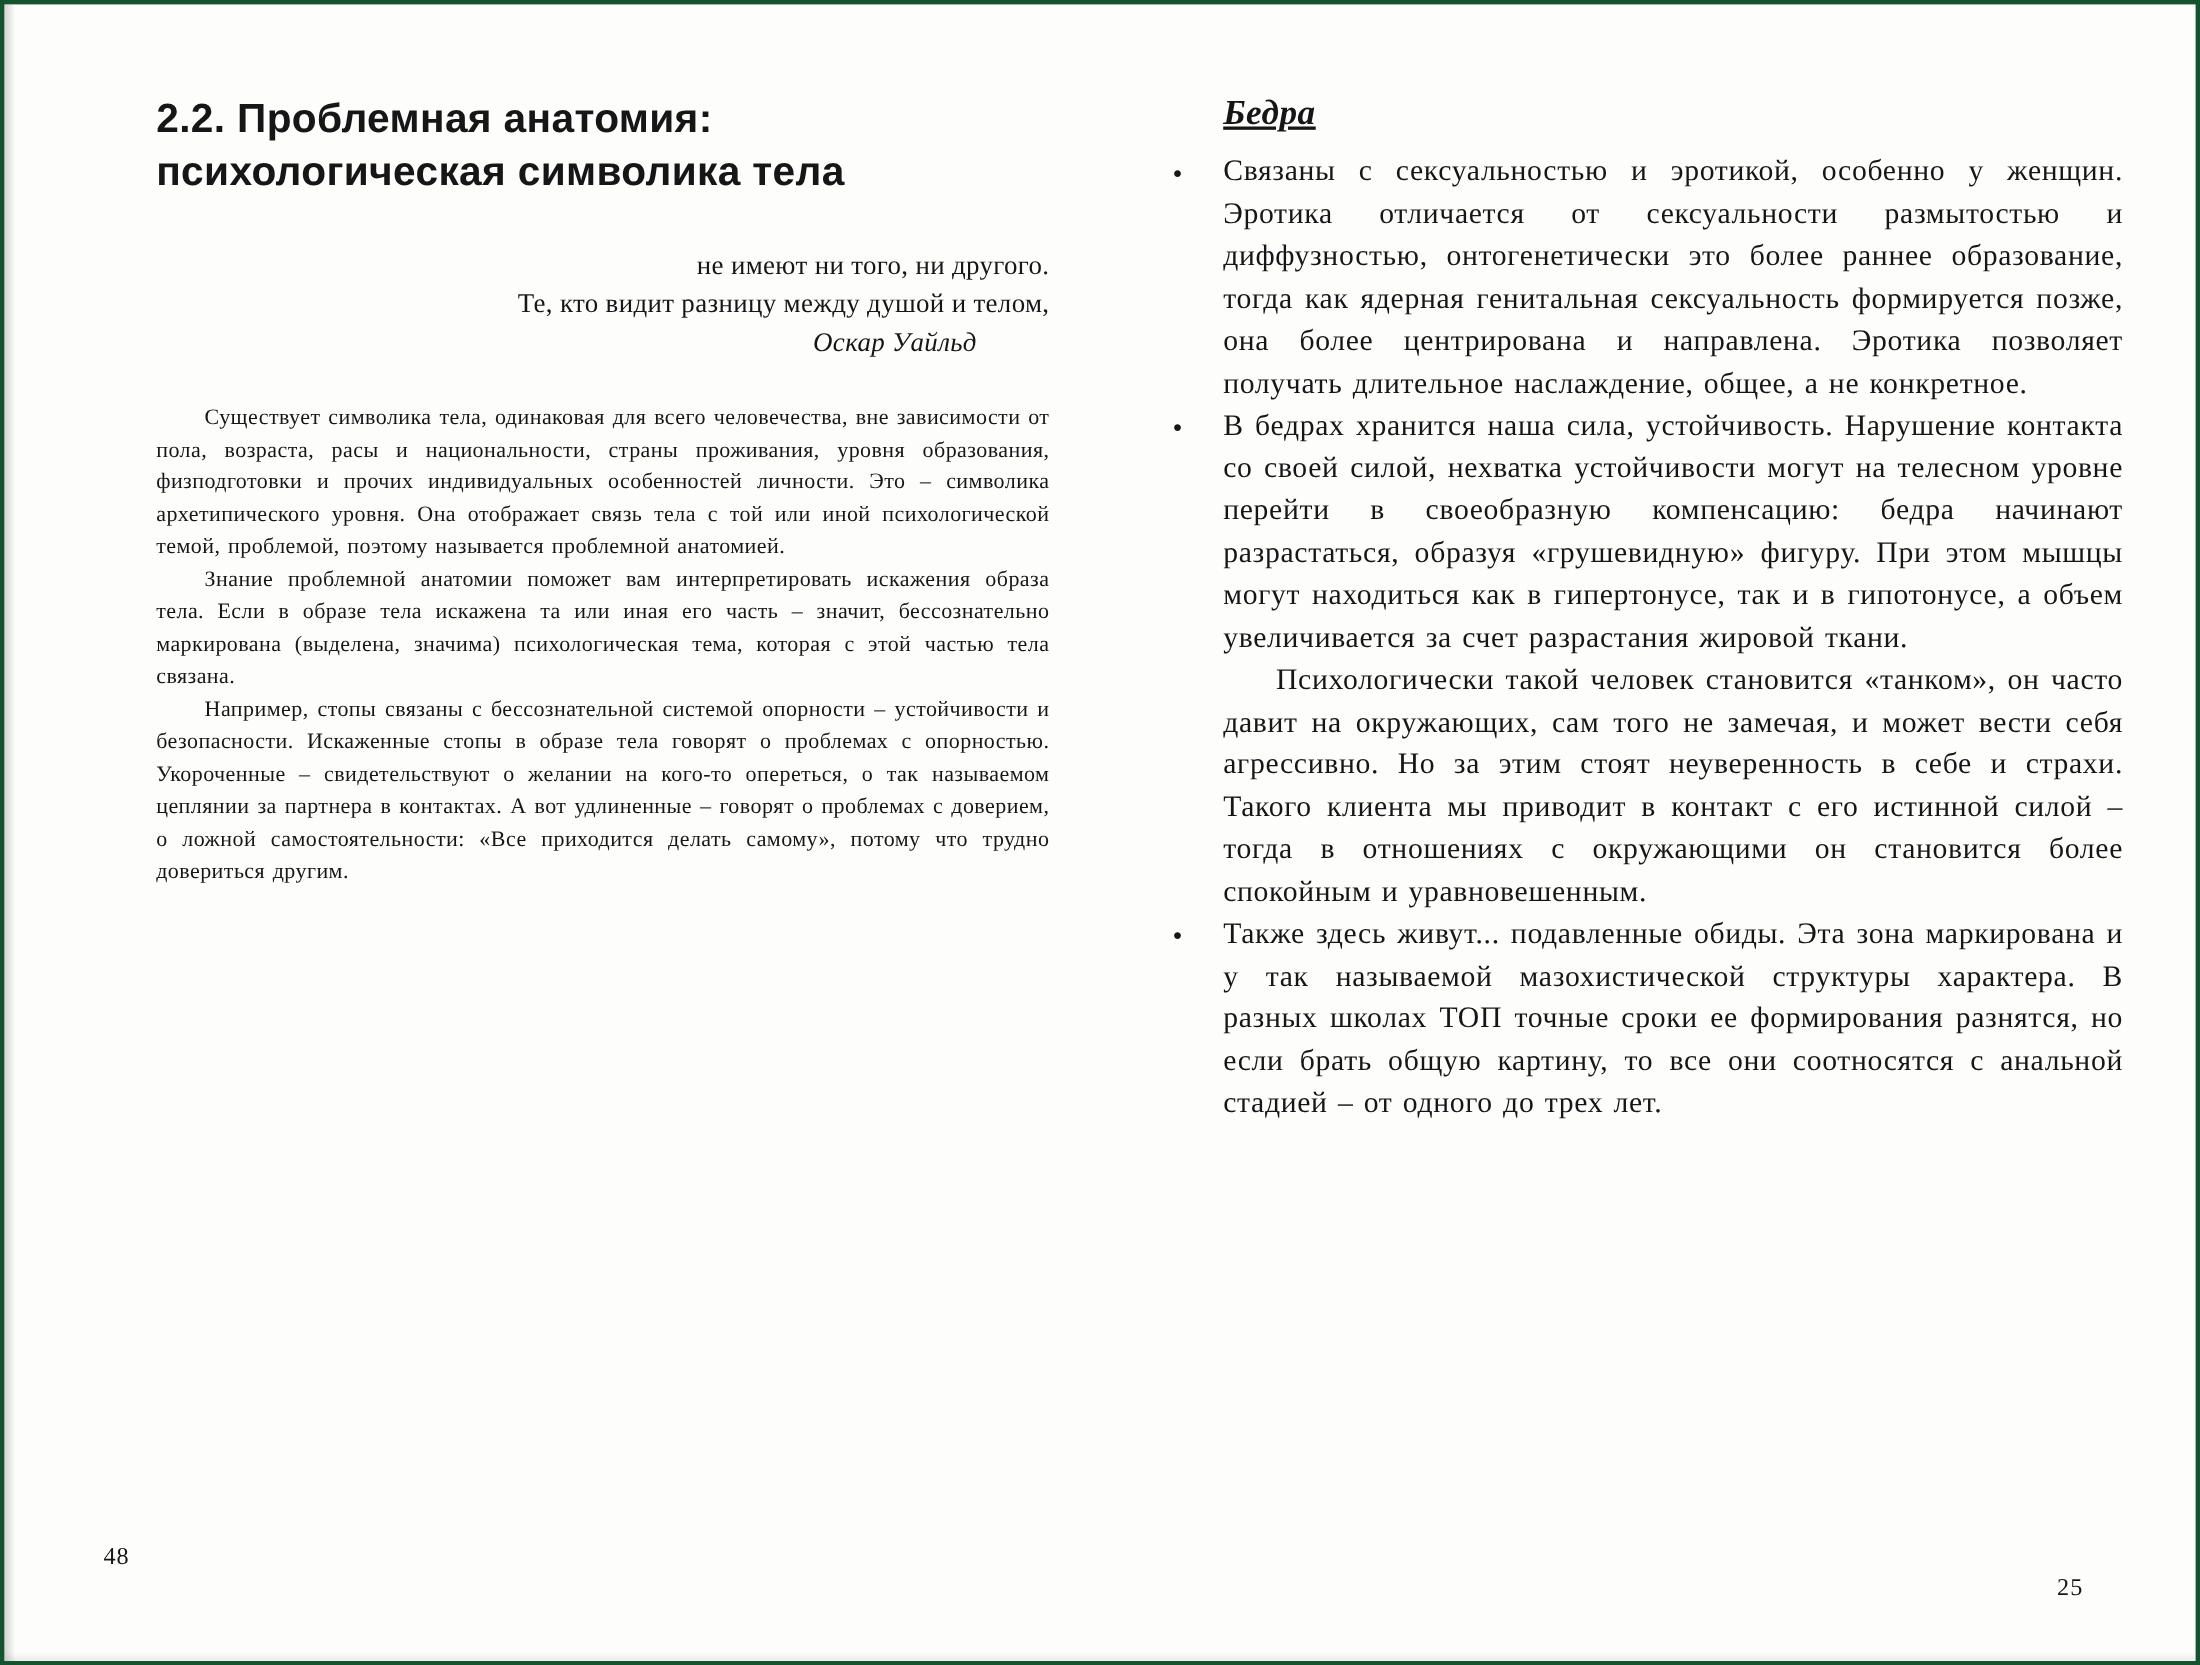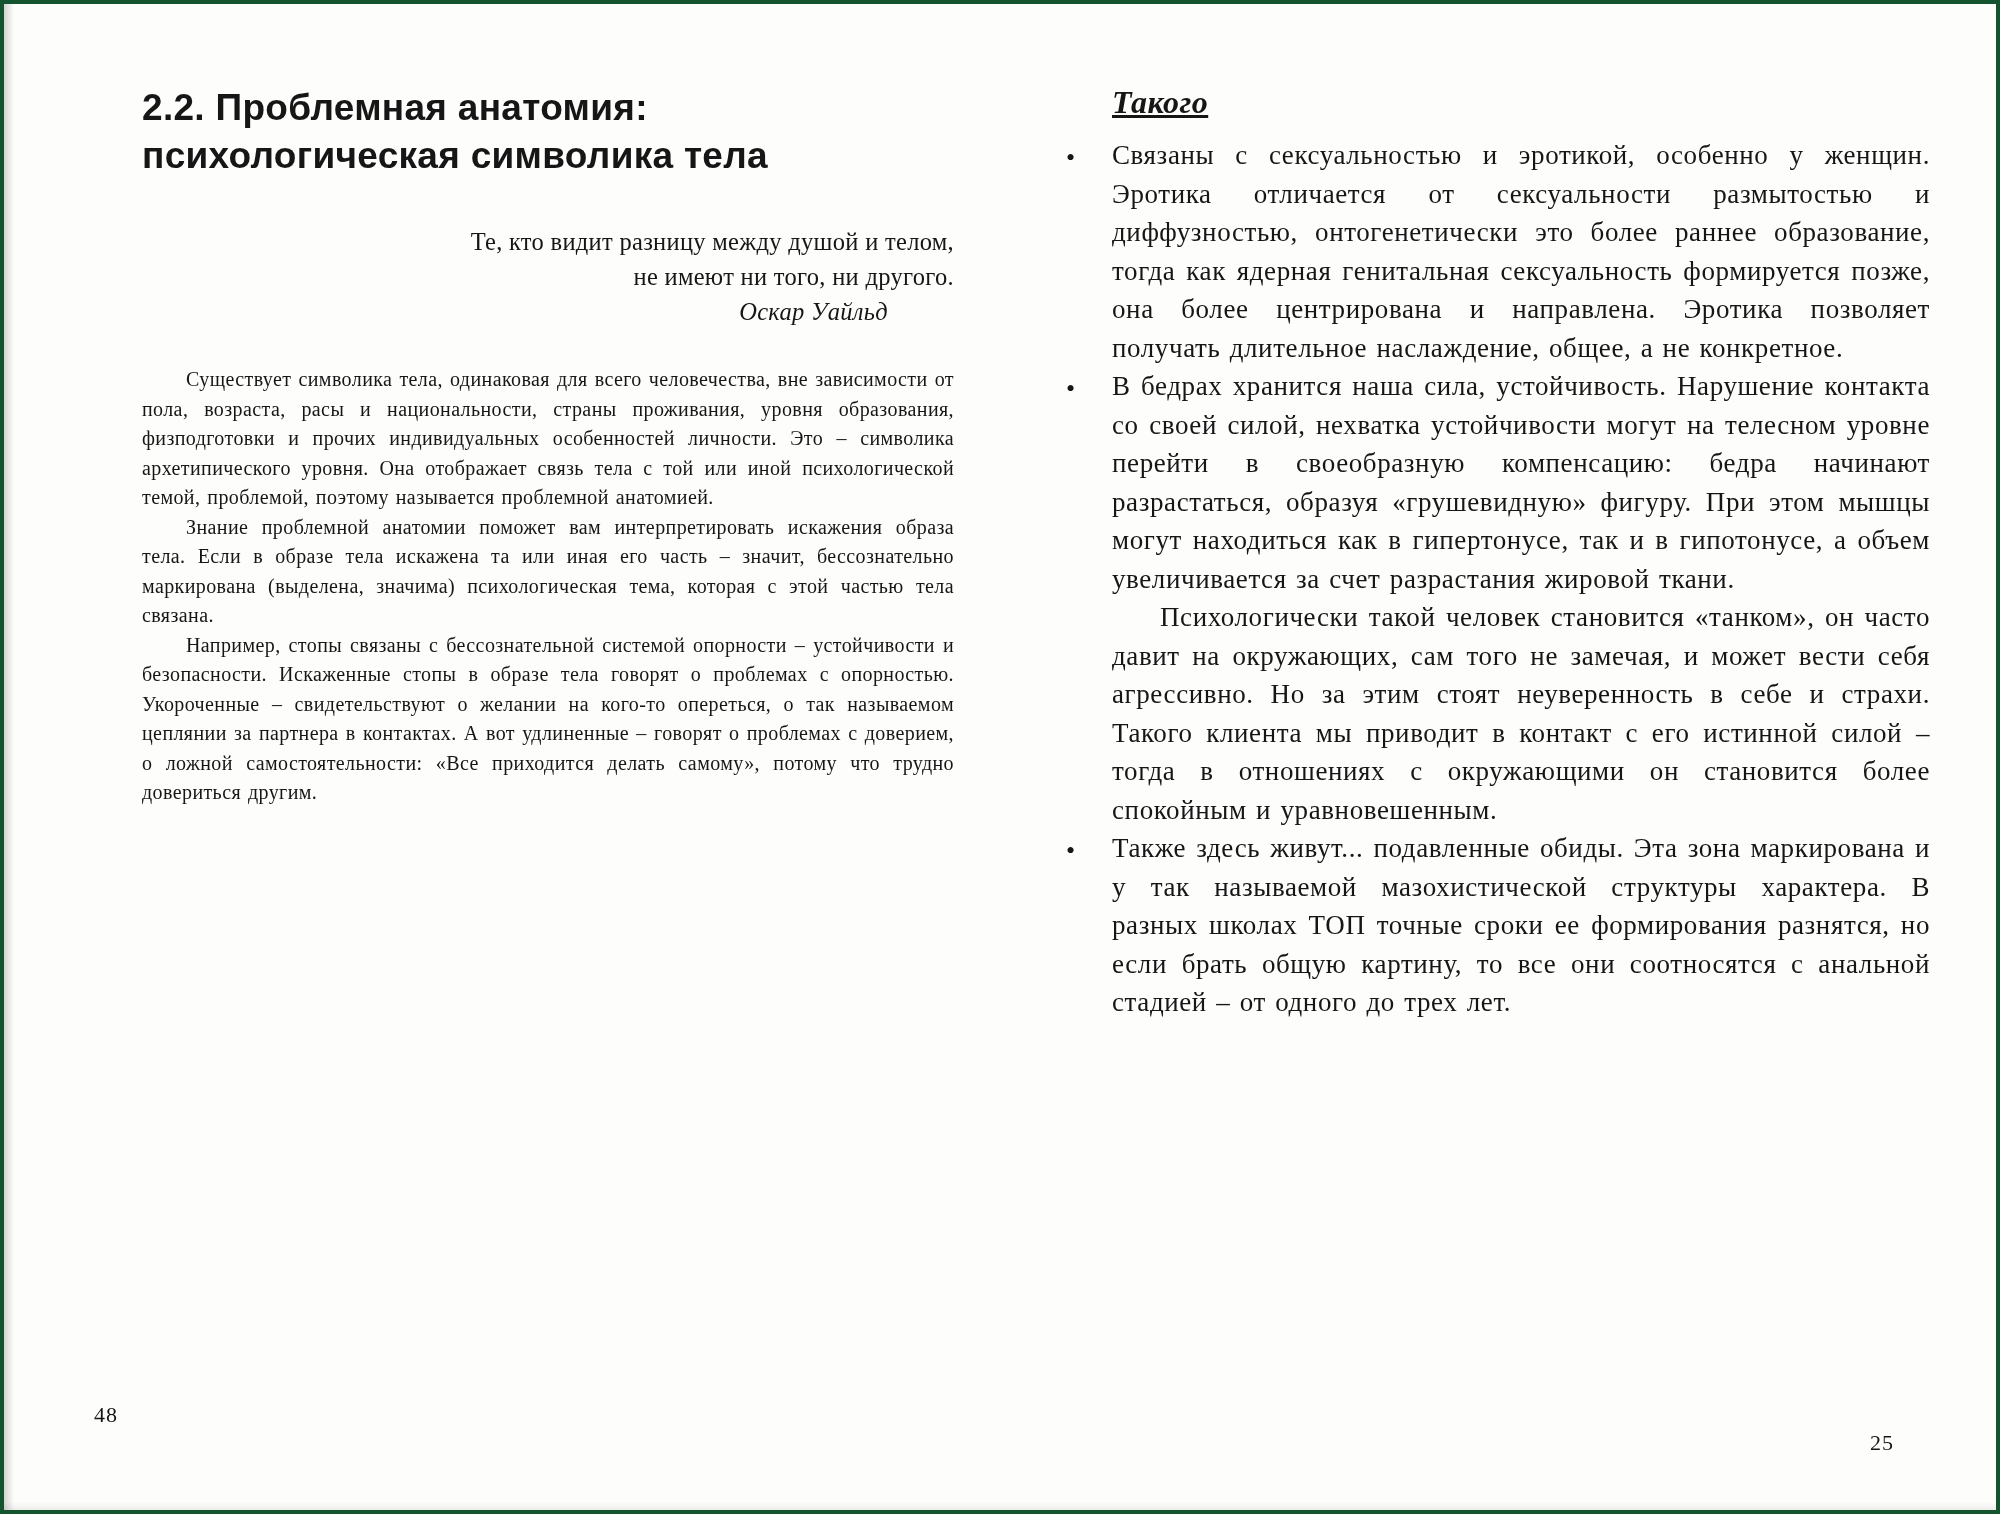--- a/index.html
+++ b/index.html
@@ -127,34 +127,34 @@
   <div class="edge-left"></div>
   <div class="edge-bottom"></div>
 
   <div class="left-page">
     <div class="chapter-heading">
       <div>2.2. Проблемная анатомия:</div>
       <div>психологическая символика тела</div>
     </div>
 
     <div class="epigraph">
+      <div>не имеют ни того, ни другого.</div>
       <div>Те, кто видит разницу между душой и телом,</div>
-      <div>не имеют ни того, ни другого.</div>
       <div class="epigraph-author">Оскар Уайльд</div>
     </div>
 
     <div class="left-body">
       <p>Существует символика тела, одинаковая для всего человечества, вне зависимости от пола, возраста, расы и национальности, страны проживания, уровня образования, физподготовки и прочих индивидуальных особенностей личности. Это – символика архетипического уровня. Она отображает связь тела с той или иной психологической темой, проблемой, поэтому называется проблемной анатомией.</p>
       <p>Знание проблемной анатомии поможет вам интерпретировать искажения образа тела. Если в образе тела искажена та или иная его часть – значит, бессознательно маркирована (выделена, значима) психологическая тема, которая с этой частью тела связана.</p>
       <p>Например, стопы связаны с бессознательной системой опорности – устойчивости и безопасности. Искаженные стопы в образе тела говорят о проблемах с опорностью. Укороченные – свидетельствуют о желании на кого-то опереться, о так называемом цеплянии за партнера в контактах. А вот удлиненные – говорят о проблемах с доверием, о ложной самостоятельности: «Все приходится делать самому», потому что трудно довериться другим.</p>
     </div>
   </div>
 
   <div class="right-page">
-    <div class="section-heading">Такого</div>
+    <div class="section-heading">Бедра</div>
 
     <div class="bullet-list">
 
       <div class="bullet-item">
         <span class="bullet-marker">•</span>
         <p>Связаны с сексуальностью и эротикой, особенно у женщин. Эротика отличается от сексуальности размытостью и диффузностью, онтогенетически это более раннее образование, тогда как ядерная генитальная сексуальность формируется позже, она более центрирована и направлена. Эротика позволяет получать длительное наслаждение, общее, а не конкретное.</p>
       </div>
 
       <div class="bullet-item">
         <span class="bullet-marker">•</span>

